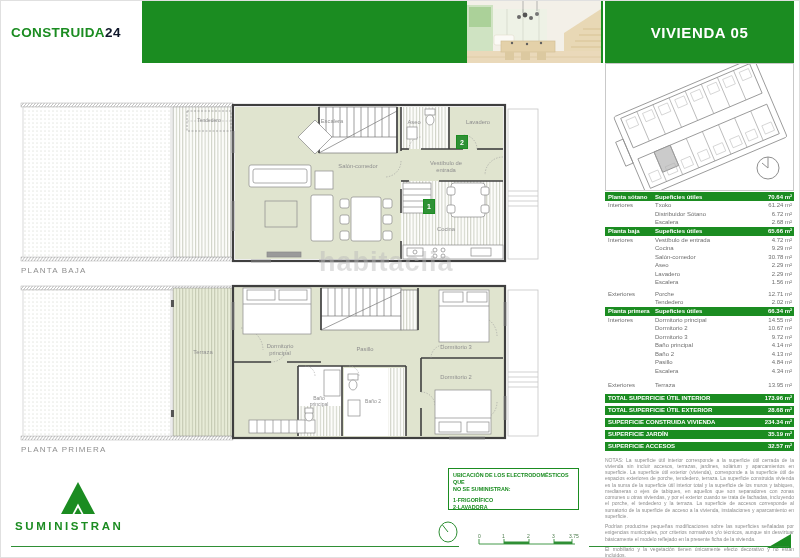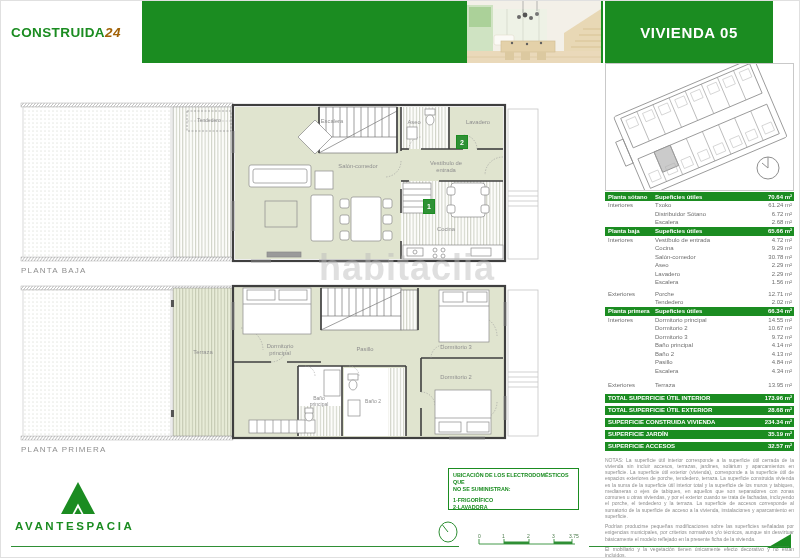--- a/index.html
+++ b/index.html
@@ -2,24 +2,24 @@
 <html><head>
 <meta charset="utf-8">
 <style>
   html,body{margin:0;padding:0;background:#fff;}
   *{box-sizing:border-box;}
   body{font-family:"Liberation Sans", sans-serif;}
   .page{position:relative;width:800px;height:558px;background:#fff;overflow:hidden;border:1px solid #e0e0e0;}
 
   
   .logo{position:absolute;left:10px;top:24px;font-size:13.5px;font-weight:bold;letter-spacing:.4px;color:#1b8c21;white-space:nowrap;}
-  .logo .num{color:#a16207;font-weight:600;font-style:italic;}
+  .logo .num{color:#0f172a;font-weight:600;}
   .band{position:absolute;left:141px;top:0;width:461px;height:62px;background:#1b8c21;}
   .photo{position:absolute;left:466px;top:0;width:134px;height:62px;}
-  .unit-panel{position:absolute;left:604px;top:0;width:168px;height:62px;background:#1b8c21;display:flex;align-items:center;justify-content:center;}
+  .unit-panel{position:absolute;left:604px;top:0;width:189px;height:62px;background:#1b8c21;display:flex;align-items:center;justify-content:center;}
   .unit-panel span{color:#fff;font-size:15px;font-weight:bold;letter-spacing:.6px;}
 
   
   .siteplan{position:absolute;left:604px;top:62px;width:189px;height:128px;border:1px solid #c9c9c9;background:#fff;}
   .rightcol{position:absolute;left:604px;top:191px;width:189px;}
   .sbar{display:grid;grid-template-columns:47px 1fr auto;align-items:center;background:#1b8c21;color:#fff;height:9px;padding:0 2px 0 3px;font-size:6px;font-weight:bold;}
   .sbar .vl{text-align:right;}
   .srow{display:grid;grid-template-columns:47px 1fr auto;align-items:center;height:8.5px;padding:0 2px 0 3px;font-size:6px;color:#6f6f6f;}
   .srow .vl{text-align:right;}
   .gap3{height:3px;} .gap6{height:6px;}
@@ -28,21 +28,21 @@
   .notes{margin-top:6px;color:#8c8c8c;font-size:5px;line-height:1.25;text-align:justify;}
   .notes p{margin:0 0 4px 0;}
   .corner-tri{position:absolute;left:766px;top:533px;width:0;height:0;border-left:24px solid transparent;border-bottom:14px solid #1b8c21;}
 
   
   .plansvg{position:absolute;}
   .plan-title{position:absolute;color:#8f8f8f;font-size:8px;letter-spacing:1.2px;}
   .plabel{position:absolute;transform:translate(-50%,-50%);color:#8f8f8f;font-size:5.8px;line-height:1.15;text-align:center;white-space:pre-line;pointer-events:none;}
   .plabel.small{font-size:5px;}
   .marker{position:absolute;background:#2f9135;border:1px solid #1b8c21;color:#fff;font-size:7px;font-weight:bold;display:flex;align-items:center;justify-content:center;}
-  .watermark{position:absolute;left:318px;top:246px;font-size:36px;font-weight:bold;letter-spacing:1px;color:rgba(185,185,185,0.45);}
+  .watermark{position:absolute;left:318px;top:246px;font-size:27px;font-weight:bold;letter-spacing:1px;color:rgba(185,185,185,0.45);}
 
   
   .brandtext{position:absolute;left:14px;top:519px;color:#1b8c21;font-size:11.5px;font-weight:bold;letter-spacing:2.6px;}
   .brandicon{position:absolute;left:60px;top:481px;}
   .appliance-box{position:absolute;left:447px;top:467px;width:131px;height:42px;border:1px solid #1b8c21;padding:3px 4px;color:#1b8c21;font-size:5.4px;font-weight:bold;line-height:1.3;}
   .appliance-box .items{margin-top:4px;}
   .footline{position:absolute;height:1px;background:#2f8f35;top:545px;}
   .fl-left{left:10px;width:448px;} .fl-right{left:588px;width:200px;}
   .compass-f{position:absolute;left:436px;top:518px;}
   .scalebar{position:absolute;left:476px;top:531px;}
@@ -565,21 +565,21 @@
   <div class="plan-title" style="left:20px;top:444px">PLANTA PRIMERA</div>
 
   <div class="watermark">habitaclia</div>
 
   <div class="brandicon">
     <svg width="34" height="32" viewBox="0 0 34 32">
       <path d="M17,0 L34,32 L22.5,32 L17,21.5 L11.5,32 L0,32 Z" fill="#1b8c21"></path>
       <path d="M17,25.5 L20.6,32 L13.4,32 Z" fill="#1b8c21"></path>
     </svg>
   </div>
-  <div class="brandtext">AVANTESPACIA</div>
+  <div class="brandtext">SUMINISTRAN</div>
 
   <div class="appliance-box">
     <div>UBICACIÓN DE LOS ELECTRODOMÉSTICOS QUE</div>
     <div>NO SE SUMINISTRAN:</div>
     <div class="items">
       <div>1-FRIGORÍFICO</div>
       <div>2-LAVADORA</div>
     </div>
   </div>
 

